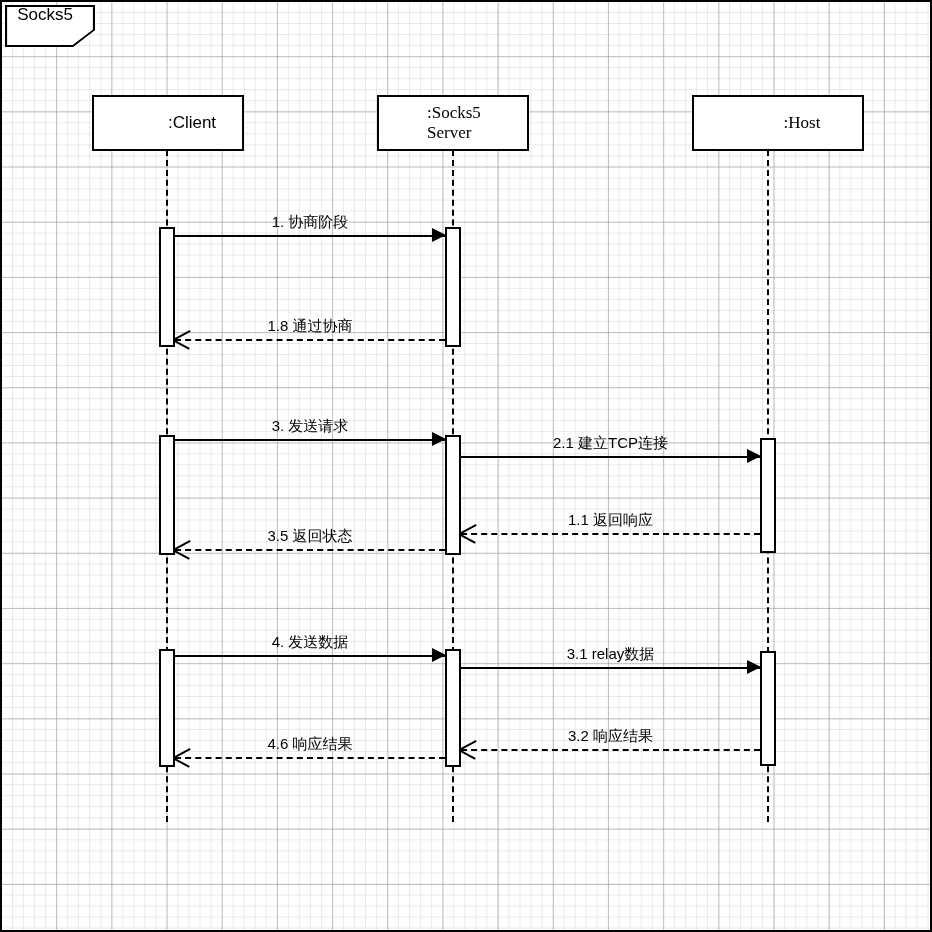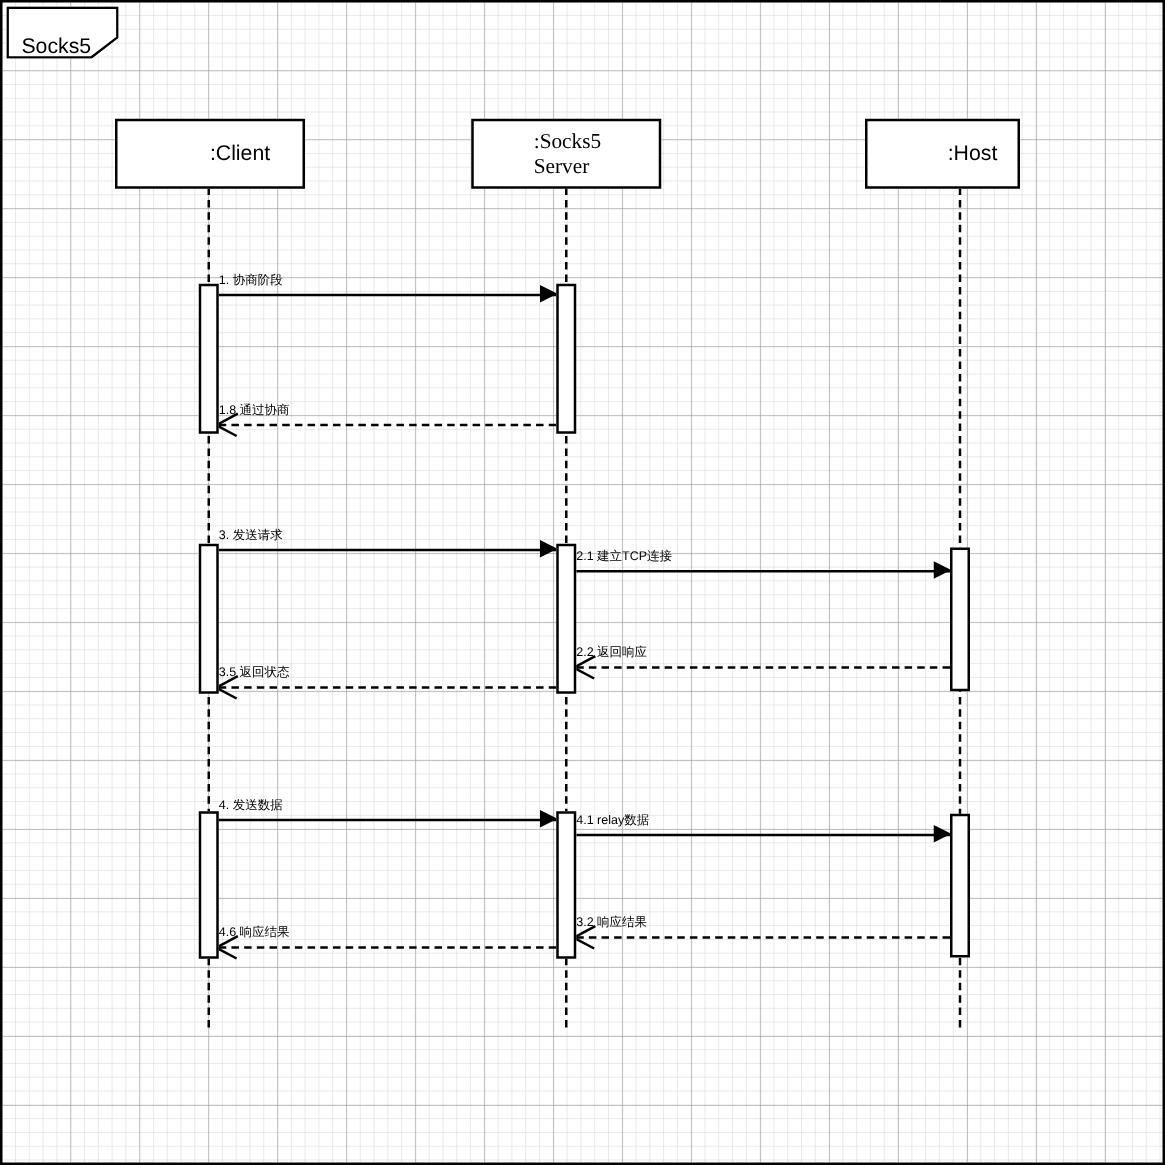--- a/index.html
+++ b/index.html
@@ -33,21 +33,21 @@
 
   
   .frame-label {
     position: absolute;
     left: 3px;
     top: 3px;
     width: 90px;
     height: 42px;
     background: #ffffff;
     display: flex;
-    align-items: flex-end;
+    align-items: flex-start;
     justify-content: center;
     font-size: 17px;
     color: #000000;
     box-sizing: border-box;
     clip-path: polygon(0 0, 100% 0, 100% 60%, 76% 100%, 0 100%);
     z-index: 6;
   }
   .frame-label .fl-border {
     position: absolute;
     left: 0; top: 0;
@@ -103,21 +103,22 @@
     width: 100%;
     border-top: 2px solid #000000;
   }
   .msg.dashed .line {
     border-top: 2px dashed #000000;
   }
   .msg .label {
     position: absolute;
     bottom: 5px;
     width: 100%;
-    font-size: 10px;
+    text-align: center;
+    font-size: 15px;
     color: #000000;
     white-space: nowrap;
     line-height: 1.1;
   }
   
   .head-solid-right {
     position: absolute;
     right: -1px;
     top: -7px;
     width: 0;
@@ -163,21 +164,21 @@
   <div class="lifeline" style="left:164px; top:148px; height:672px;"></div>
   <div class="lifeline" style="left:450px; top:148px; height:672px;"></div>
   <div class="lifeline" style="left:765px; top:148px; height:672px;"></div>
 
   <div class="actor-box" style="left:90px; top:93px; width:152px; height:56px;">
     <span>:Client</span>
   </div>
   <div class="actor-box" style="left:375px; top:93px; width:152px; height:56px;font-family:Liberation Serif, serif;">
     <span>:Socks5 Server</span>
   </div>
-  <div class="actor-box" style="left:690px; top:93px; width:124px; height:56px;">
+  <div class="actor-box" style="left:690px; top:93px; width:172px; height:56px;font-family:Liberation Serif, serif;">
     <span>:Host</span>
   </div>
 
   <div class="activation" style="left:157px; top:225px; height:120px;"></div>
   <div class="activation" style="left:443px; top:225px; height:120px;"></div>
 
   <div class="activation" style="left:157px; top:433px; height:120px;"></div>
   <div class="activation" style="left:443px; top:433px; height:120px;"></div>
   <div class="activation" style="left:758px; top:436px; height:115px;"></div>
 
@@ -205,39 +206,39 @@
 
   <div class="msg" style="left:459px; top:454px; width:299px;">
     <div class="line"></div>
     <div class="head-solid-right"></div>
     <div class="label">2.1 建立TCP连接</div>
   </div>
 
   <div class="msg dashed" style="left:459px; top:531px; width:299px;">
     <div class="line"></div>
     <div class="head-open-left"></div>
-    <div class="label">2.2 返回响应</div>
+    <div class="label">1.1 返回响应</div>
   </div>
 
   <div class="msg dashed" style="left:173px; top:547px; width:270px;">
     <div class="line"></div>
     <div class="head-open-left"></div>
     <div class="label">3.5 返回状态</div>
   </div>
 
   <div class="msg" style="left:173px; top:653px; width:270px;">
     <div class="line"></div>
     <div class="head-solid-right"></div>
     <div class="label">4. 发送数据</div>
   </div>
 
   <div class="msg" style="left:459px; top:665px; width:299px;">
     <div class="line"></div>
     <div class="head-solid-right"></div>
-    <div class="label">4.1 relay数据</div>
+    <div class="label">3.1 relay数据</div>
   </div>
 
   <div class="msg dashed" style="left:459px; top:747px; width:299px;">
     <div class="line"></div>
     <div class="head-open-left"></div>
     <div class="label">3.2 响应结果</div>
   </div>
 
   <div class="msg dashed" style="left:173px; top:755px; width:270px;">
     <div class="line"></div>

